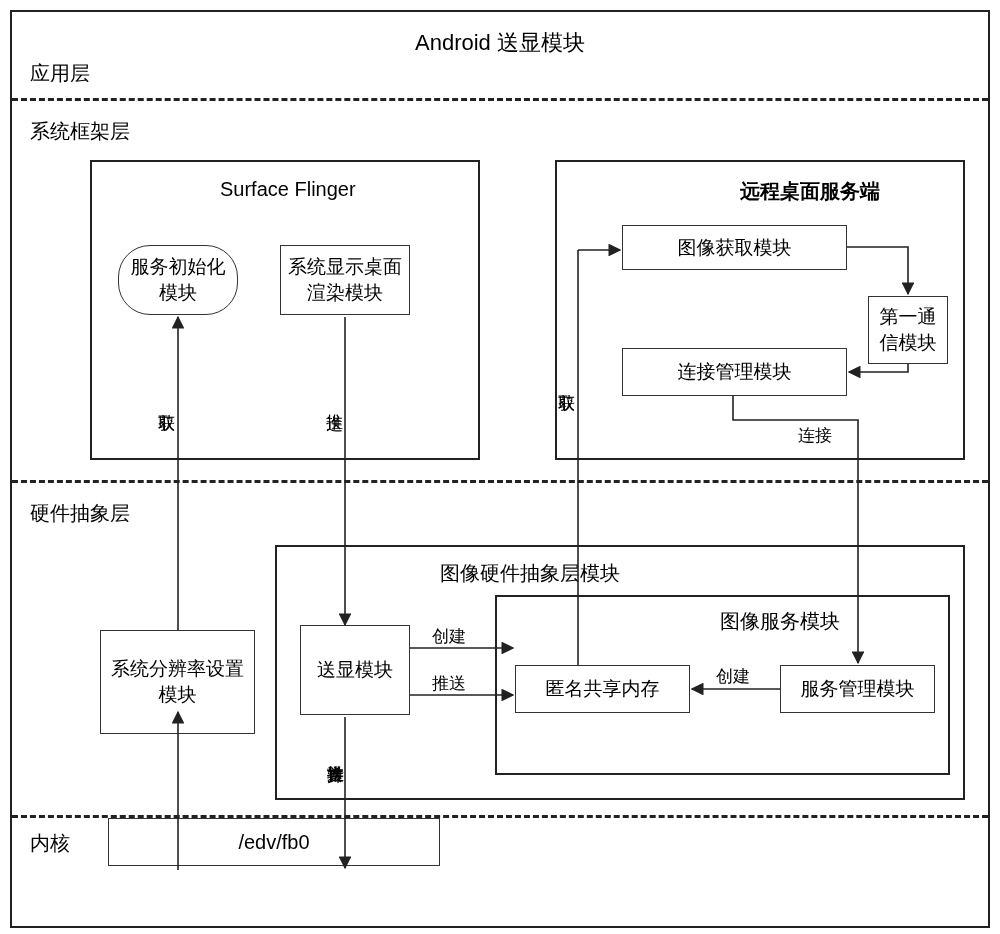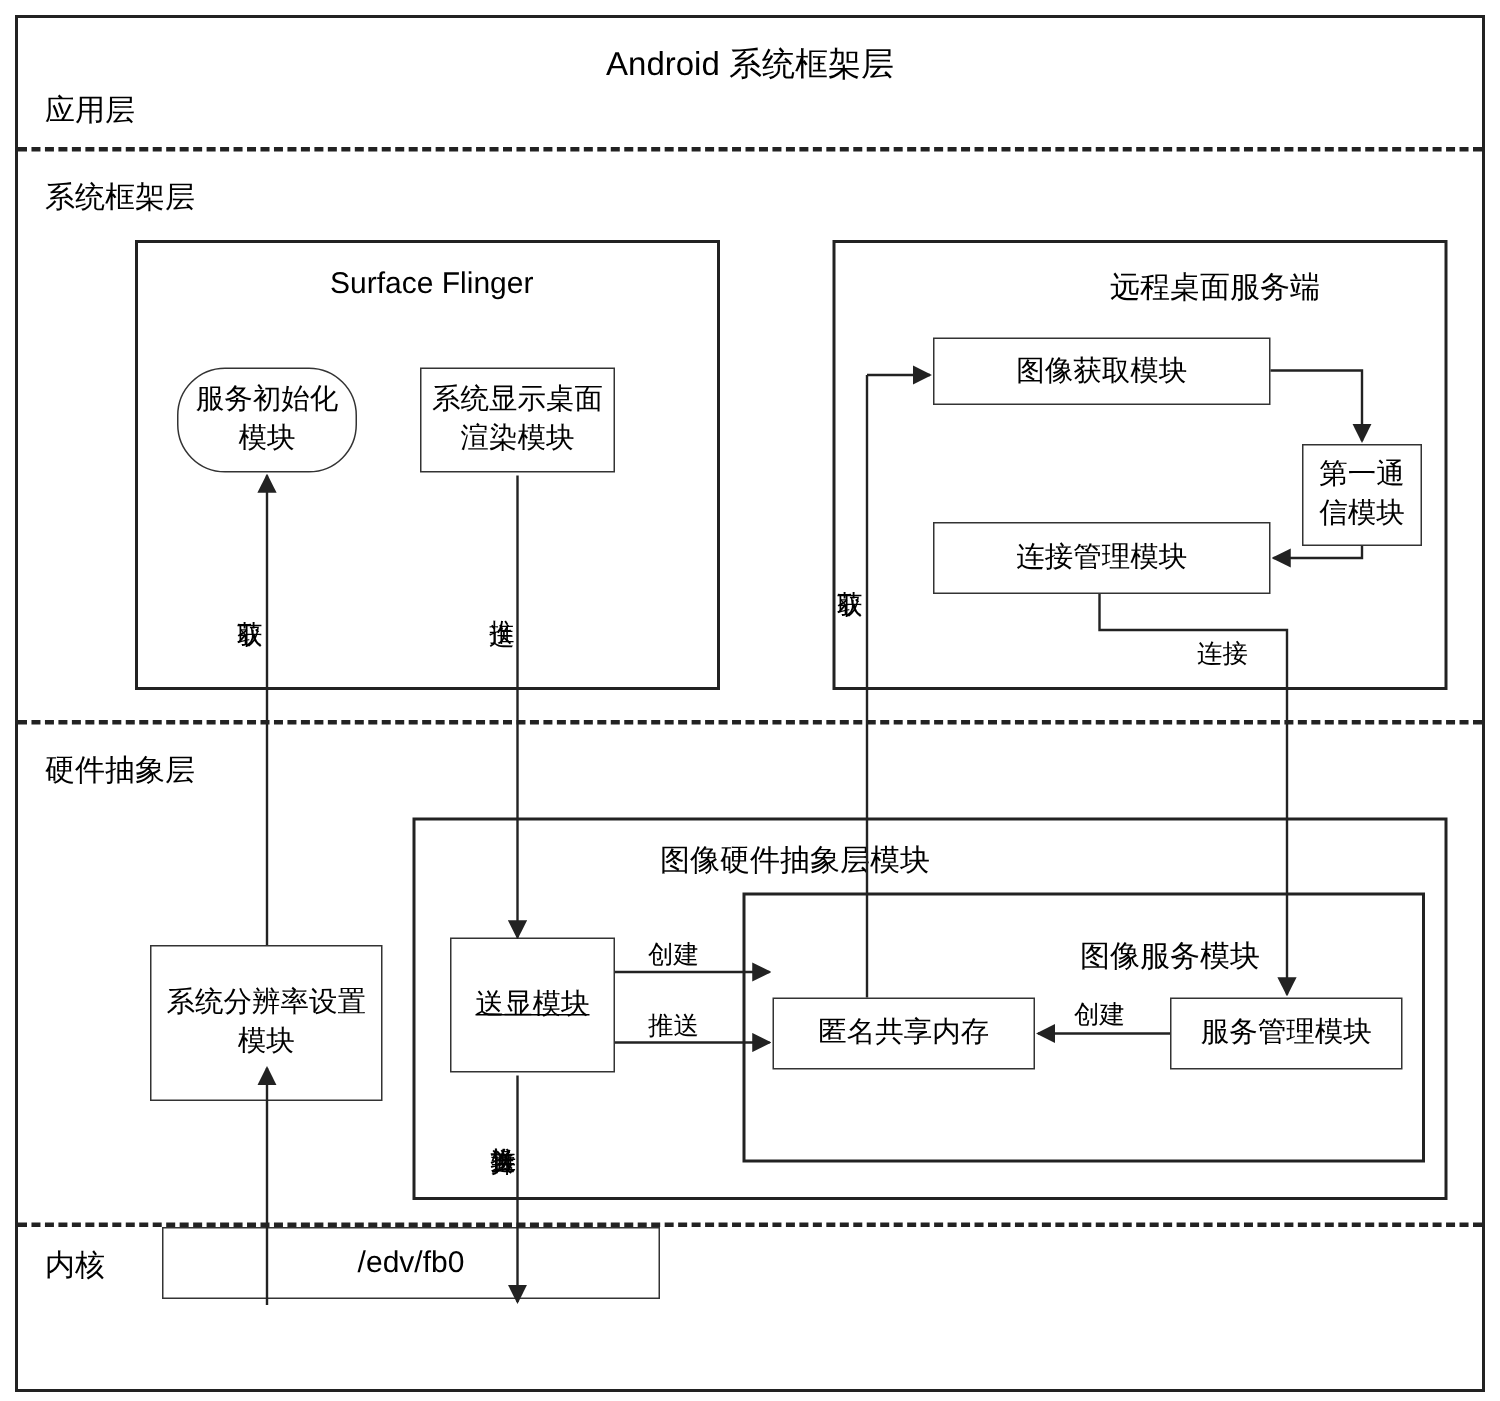--- a/index.html
+++ b/index.html
@@ -63,56 +63,56 @@
     pointer-events: none;
   }
 </style>
 </head>
 <body>
 
 <div id="stage">
 
   <div class="outer" style="left:10px; top:10px; width:980px; height:918px;"></div>
 
-  <div class="title-top" style="left:300px; top:28px; width:400px;">Android 系统框架层</div>
+  <div class="title-top" style="left:300px; top:28px; width:400px;">Android 送显模块</div>
 
   <div class="dashed-line" style="left:12px; top:98px; width:976px;"></div>
   <div class="dashed-line" style="left:12px; top:480px; width:976px;"></div>
   <div class="dashed-line" style="left:12px; top:815px; width:976px;"></div>
 
   <div class="label" style="left:30px; top:60px;">应用层</div>
   <div class="label" style="left:30px; top:118px;">系统框架层</div>
   <div class="label" style="left:30px; top:500px;">硬件抽象层</div>
   <div class="label" style="left:30px; top:830px;">内核</div>
 
   <div class="outer" style="left:90px; top:160px; width:390px; height:300px;"></div>
   <div class="label" style="left:220px; top:178px;">Surface Flinger</div>
 
   <div class="box" style="left:118px; top:245px; width:120px; height:70px;border-radius:32px;">服务初始化模块</div>
 
   <div class="box" style="left:280px; top:245px; width:130px; height:70px;">系统显示桌面渲染模块</div>
 
   <div class="outer" style="left:555px; top:160px; width:410px; height:300px;"></div>
-  <div class="label" style="left:740px; top:178px;">远程桌面服务端</div>
+  <div class="label" style="left:740px; top:178px;font-weight:bold;">远程桌面服务端</div>
 
   <div class="box" style="left:622px; top:225px; width:225px; height:45px;">图像获取模块</div>
 
   <div class="box" style="left:868px; top:296px; width:80px; height:68px;">第一通信模块</div>
 
   <div class="box" style="left:622px; top:348px; width:225px; height:48px;">连接管理模块</div>
 
   <div class="box" style="left:100px; top:630px; width:155px; height:104px;">系统分辨率设置模块</div>
 
   <div class="outer" style="left:275px; top:545px; width:690px; height:255px;"></div>
   <div class="label" style="left:440px; top:560px;">图像硬件抽象层模块</div>
 
-  <div class="box" style="left:300px; top:625px; width:110px; height:90px;text-decoration:underline;">送显模块</div>
+  <div class="box" style="left:300px; top:625px; width:110px; height:90px;">送显模块</div>
 
   <div class="outer" style="left:495px; top:595px; width:455px; height:180px;"></div>
-  <div class="label" style="left:720px; top:624px;">图像服务模块</div>
+  <div class="label" style="left:720px; top:608px;">图像服务模块</div>
 
   <div class="box" style="left:515px; top:665px; width:175px; height:48px;">匿名共享内存</div>
 
   <div class="box" style="left:780px; top:665px; width:155px; height:48px;">服务管理模块</div>
 
   <div class="box" style="left:108px; top:818px; width:332px; height:48px; font-size:20px;">/edv/fb0</div>
 
   <span class="vlabel" style="left:158px; top:400px;">获取</span>
   <span class="vlabel" style="left:326px; top:400px;">推送</span>
   <span class="vlabel" style="left:558px; top:380px;">获取</span>

